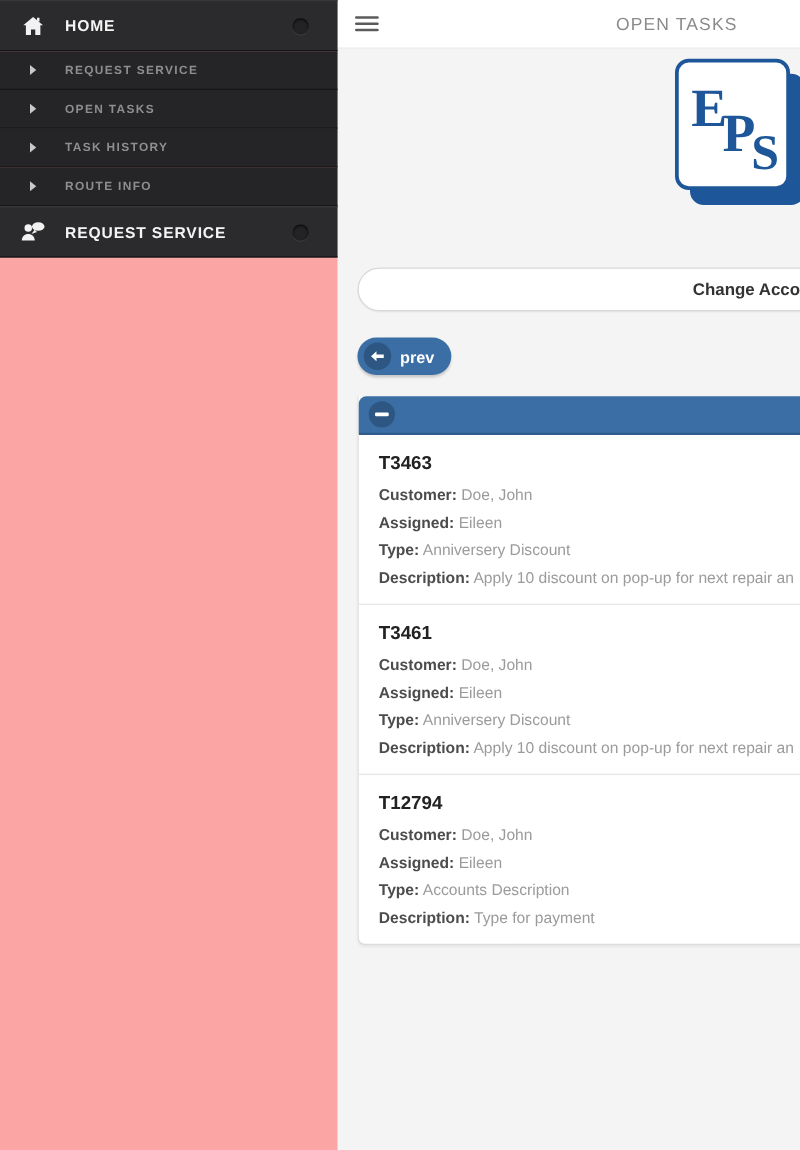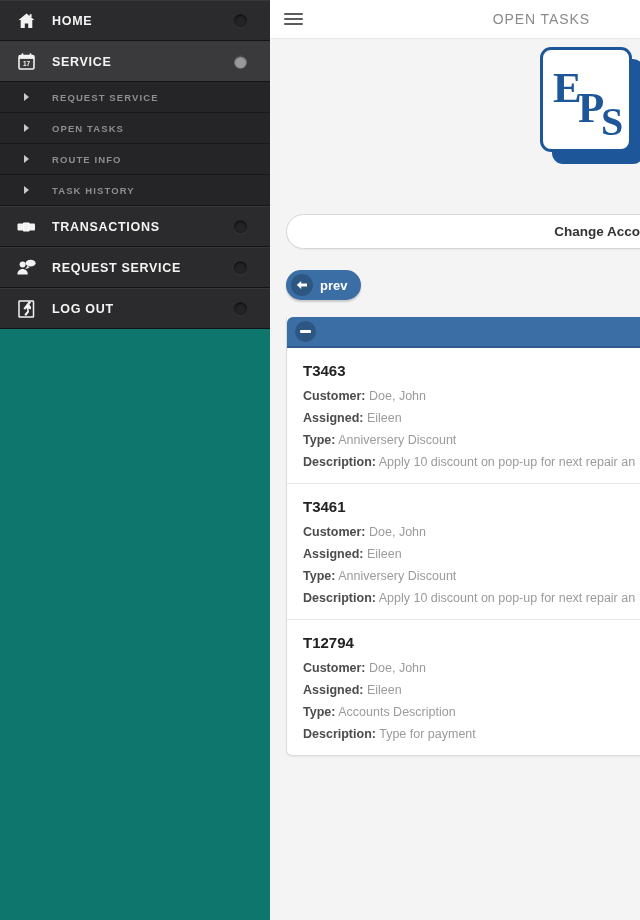--- a/index.html
+++ b/index.html
@@ -7,21 +7,21 @@
     width:640px; height:920px;
     overflow:hidden;
     font-family:"Liberation Sans", sans-serif;
     background:#f4f4f4;
   }
   #app { position:relative; width:640px; height:920px; display:flex; }
 
   
   #sidebar {
     width:270px; height:920px; flex:0 0 270px;
-    background:#0f766e;
+    background:#fca5a5;
     position:relative; z-index:5;
   }
   .nav-item {
     position:relative;
     height:41px;
     display:flex; align-items:center;
     background:#2b2b2d;
     border-top:1px solid #37373a;
     border-bottom:1px solid #] ;
     border-bottom:1px solid #141416;
@@ -244,95 +244,60 @@
       <span class="nav-icon">
         <svg width="17" height="16" viewBox="0 0 17 16">
           <path fill="currentColor" d="M8.5 0.6L0.6 7.1h2.1V15h4.1v-4.4h3.4V15h4.1V7.1h2.1z"></path>
           <rect fill="currentColor" x="11.6" y="1.2" width="2" height="3"></rect>
         </svg>
       </span>
       <span class="nav-label">HOME</span>
       <span class="nav-dot"></span>
     </div>
 
-    <div class="nav-item active">
-      <span class="nav-icon">
-        <svg width="17" height="17" viewBox="0 0 17 17">
-          <rect x="1" y="2.5" width="15" height="13.5" rx="1.4" fill="none" stroke="currentColor" stroke-width="1.6"></rect>
-          <rect x="1" y="2.5" width="15" height="3.4" fill="currentColor"></rect>
-          <rect x="3.6" y="0.3" width="1.8" height="3.2" rx="0.8" fill="currentColor"></rect>
-          <rect x="11.6" y="0.3" width="1.8" height="3.2" rx="0.8" fill="currentColor"></rect>
-          <text x="8.5" y="13.4" font-family="Liberation Sans, sans-serif" font-size="6.4" font-weight="bold" fill="currentColor" text-anchor="middle">17</text>
-        </svg>
-      </span>
-      <span class="nav-label">SERVICE</span>
-      <span class="nav-dot"></span>
-    </div>
 
     <div class="sub-item">
       <span class="sub-bullet">
           <i></i>
         </span>
       <span class="sub-label">REQUEST SERVICE</span>
     </div>
     <div class="sub-item">
       <span class="sub-bullet">
           <i></i>
         </span>
       <span class="sub-label">OPEN TASKS</span>
     </div>
     <div class="sub-item">
       <span class="sub-bullet">
           <i></i>
         </span>
-      <span class="sub-label">ROUTE INFO</span>
+      <span class="sub-label">TASK HISTORY</span>
     </div>
     <div class="sub-item">
       <span class="sub-bullet">
           <i></i>
         </span>
-      <span class="sub-label">TASK HISTORY</span>
-    </div>
-
-    <div class="nav-item">
-      <span class="nav-icon">
-        <svg width="19" height="10" viewBox="0 0 19 10">
-          <rect x="0.5" y="1.5" width="17.5" height="7" rx="1" fill="currentColor"></rect>
-          <rect x="6" y="0.5" width="6.5" height="9" rx="0.8" fill="#ffffff"></rect>
-          <rect x="7" y="1.6" width="4.5" height="6.8" rx="0.6" fill="currentColor"></rect>
-        </svg>
-      </span>
-      <span class="nav-label">TRANSACTIONS</span>
-      <span class="nav-dot"></span>
-    </div>
+      <span class="sub-label">ROUTE INFO</span>
+    </div>
+
 
     <div class="nav-item">
       <span class="nav-icon">
         <svg width="19" height="17" viewBox="0 0 19 17">
           <circle cx="5.6" cy="5.4" r="3" fill="currentColor"></circle>
           <path fill="currentColor" d="M0.4 15.4c0-3.2 2.4-5.3 5.2-5.3s5.2 2.1 5.2 5.3z"></path>
           <ellipse cx="13.6" cy="4.2" rx="5" ry="3.4" fill="currentColor"></ellipse>
           <path fill="currentColor" d="M10.6 6.8l-2.4 3.4 4.4-1.6z"></path>
         </svg>
       </span>
       <span class="nav-label">REQUEST SERVICE</span>
       <span class="nav-dot"></span>
     </div>
 
-    <div class="nav-item">
-      <span class="nav-icon">
-        <svg width="17" height="18" viewBox="0 0 17 18">
-          <rect x="1" y="0.9" width="14.5" height="16.2" rx="0.6" fill="none" stroke="currentColor" stroke-width="1.5"></rect>
-          <path fill="currentColor" d="M10.2 2.3l-4.8 6.1 1.7 1.4 1.6-1.9 0.6 3.1-2.9 3.6 1.6 1.3 3.1-3.9-0.7-3.6 2.1 1.1 0.7-2z"></path>
-          <circle cx="11.4" cy="2.6" r="1.4" fill="currentColor"></circle>
-        </svg>
-      </span>
-      <span class="nav-label">LOG OUT</span>
-      <span class="nav-dot"></span>
-    </div>
 
   </nav>
 
   <div id="main">
 
     <div id="topbar">
       <div id="hamburger">
         <span></span>
           <span></span>
           <span></span>

